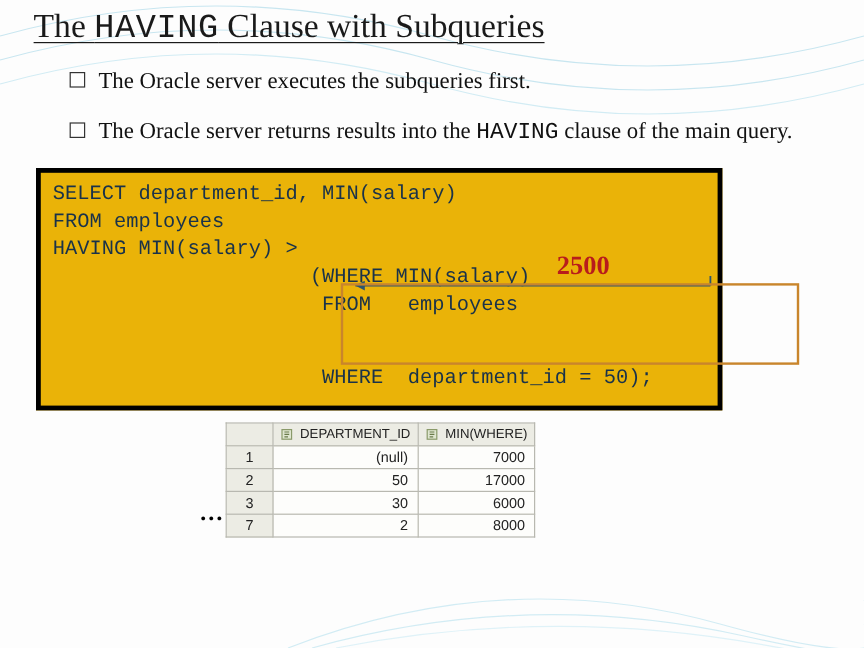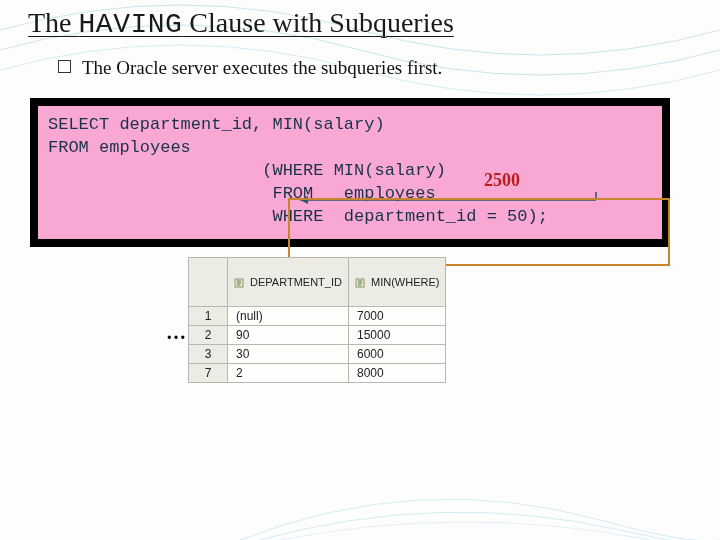--- a/index.html
+++ b/index.html
@@ -58,38 +58,38 @@
     width: 13px; height: 13px;
     border: 1.5px solid #333;
     box-sizing: border-box;
   }
   ul.bullets .mono {
     font-family: 'Courier New', Courier, monospace;
     font-size: 19px;
   }
   .codebox {
     margin: 6px 0 0 2px;
-    border: 8px solid #000000;
-    background: #f9a8d4;
+    border: 4px solid #000000;
+    background: #eab308;
     padding: 8px 10px 10px 10px;
     font-family: 'Courier New', Courier, monospace;
     font-size: 17px;
     line-height: 1.35;
     color: #19324a;
     position: relative;
-    width: 640px;
+    width: 572px;
     box-sizing: border-box;
   }
   .codebox .annot {
     position: absolute;
     color: #b81c1c;
     font-family: Georgia, serif;
-    font-size: 18px;
+    font-size: 22px;
     top: 62px;
-    left: 446px;
+    left: 430px;
     font-weight: bold;
   }
   .codebox .arrowline {
     position: absolute;
     left: 262px;
     top: 86px;
     width: 300px;
     height: 14px;
     pointer-events: none;
   }
@@ -116,28 +116,28 @@
   table.result {
     border-collapse: collapse;
     font-family: Tahoma, Verdana, sans-serif;
     font-size: 12px;
     color: #222;
     background: #fdfdfb;
   }
   table.result th, table.result td {
     border: 1px solid #b8b8b0;
     padding: 2px 8px;
-    text-align: left;
+    text-align: right;
   }
   table.result th {
     background: #ecece4;
     font-weight: normal;
     font-size: 11px;
     text-align: right;
-    padding: 18px 6px;
+    padding: 3px 6px;
   }
   table.result th.rownum-h {
     width: 22px;
     background: #ecece4;
   }
   table.result td.rownum {
     text-align: center;
     background: #ecece4;
     width: 22px;
   }
@@ -162,28 +162,32 @@
 <div class="content">
 
   <h1>
     <span>The </span><span class="mono">HAVING</span><span> Clause with Subqueries</span>
   </h1>
 
   <ul class="bullets">
     <li>
       <span>The Oracle server executes the subqueries first.</span>
     </li>
+    <li>
+      <span>The Oracle server returns results into the </span><span class="mono">HAVING</span><span> clause of the main query.</span>
+    </li>
   </ul>
 
   <div class="codebox">
     <div>SELECT   department_id, MIN(salary)</div>
     <div>FROM     employees</div>
+    <div>HAVING   MIN(salary) &gt;</div>
     <div style="white-space:pre;">                     (WHERE MIN(salary)</div>
     <div style="white-space:pre;">                      FROM   employees</div>
-    <div style="white-space:pre;">                      WHERE  department_id = 50);</div>
+    <div style="white-space:pre;margin-top:39px;">                      WHERE  department_id = 50);</div>
 
     <span class="annot">2500</span>
 
     <svg class="arrowline" viewBox="0 0 300 14">
       <line x1="0" y1="8" x2="296" y2="8" stroke="#2c556e" stroke-width="1.5"></line>
       <line x1="296" y1="8" x2="296" y2="0" stroke="#2c556e" stroke-width="1.5"></line>
       <polygon points="0,8 8,4 8,12" fill="#2c556e"></polygon>
     </svg>
 
     <div class="subq-box"></div>
@@ -212,22 +216,22 @@
         </tr>
       </thead>
       <tbody>
         <tr>
           <td class="rownum">1</td>
           <td>(null)</td>
           <td>7000</td>
         </tr>
         <tr>
           <td class="rownum">2</td>
-          <td>90</td>
-          <td>15000</td>
+          <td>50</td>
+          <td>17000</td>
         </tr>
         <tr>
           <td class="rownum">3</td>
           <td>30</td>
           <td>6000</td>
         </tr>
         <tr>
           <td class="rownum">7</td>
           <td>2</td>
           <td>8000</td>

